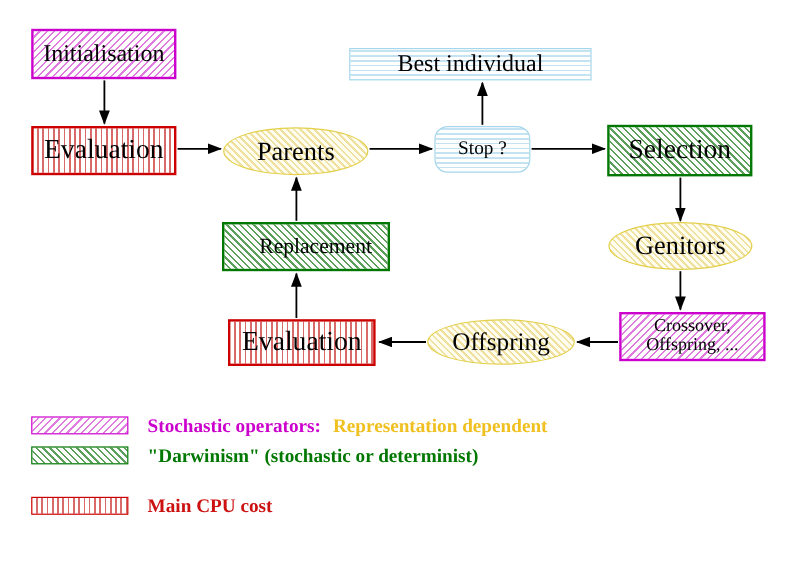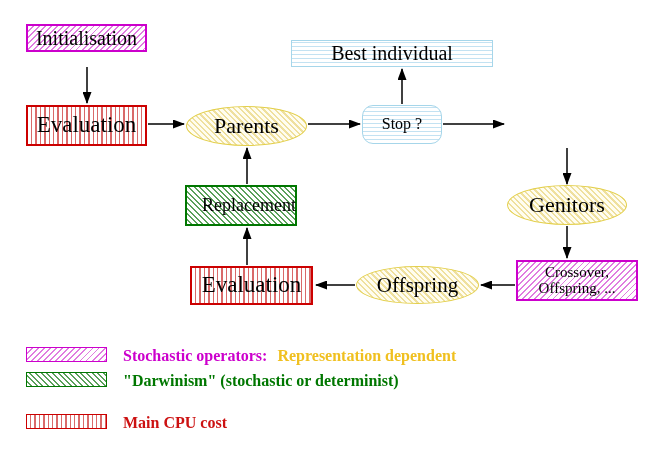--- a/index.html
+++ b/index.html
@@ -95,43 +95,44 @@
   .t-gold    { color: #f0c020; margin-left: 10px; }
   .t-green   { color: #007700; }
   .t-red     { color: #cc1111; }
   .t-blue    { color: #8cc6e8; }
 </style>
 </head>
 <body>
 
 <div class="stage">
 
-  <div class="node hatch-magenta" style="left:26px; top:24px; width:121px; height:28px; font-size:20px;">Initialisation</div>
+  <div class="node hatch-magenta" style="left:26px; top:24px; width:121px; height:42px; font-size:20px;">Initialisation</div>
 
   <div class="node stripe-red" style="left:26px; top:105px; width:121px; height:41px; font-size:23px;">Evaluation</div>
 
   <div class="node ellipse-yellow" style="left:186px; top:106px; width:121px; height:40px; font-size:22px;">Parents</div>
 
   <div class="node stripe-blue" style="left:291px; top:40px; width:202px; height:27px; font-size:20px;">Best individual</div>
 
   <div class="node stripe-blue rounded" style="left:362px; top:105px; width:80px; height:39px; font-size:16px;">Stop ?</div>
 
+  <div class="node hatch-green" style="left:506px; top:104px; width:121px; height:43px; font-size:23px;">Selection</div>
 
   <div class="node ellipse-yellow" style="left:507px; top:185px; width:120px; height:40px; font-size:22px;">Genitors</div>
 
   <div class="node hatch-magenta" style="left:516px; top:260px; width:122px; height:41px; font-size:15px; flex-direction:column;">
     <span>Crossover,</span>
     <span>Offspring, ...</span>
   </div>
 
   <div class="node ellipse-yellow" style="left:356px; top:266px; width:123px; height:38px; font-size:21px;">Offspring</div>
 
   <div class="node stripe-red" style="left:190px; top:266px; width:123px; height:39px; font-size:23px;">Evaluation</div>
 
-  <div class="node hatch-green" style="left:185px; top:185px; width:112px; height:41px; font-size:18px;padding-left:16px;">Replacement</div>
+  <div class="node hatch-green" style="left:185px; top:185px; width:140px; height:41px; font-size:18px;padding-left:16px;">Replacement</div>
 
 
   <svg class="arrows-layer" viewBox="0 0 662 471" xmlns="http://www.w3.org/2000/svg">
     <defs>
       <marker id="ah" markerWidth="12" markerHeight="9" refX="11" refY="4.5" orient="auto" markerUnits="userSpaceOnUse">
         <path d="M0,0 L12,4.5 L0,9 Z" fill="#000000"></path>
       </marker>
     </defs>
     <line x1="87" y1="67" x2="87" y2="103" stroke="#000" stroke-width="1.5" marker-end="url(#ah)"></line>
     <line x1="148" y1="124" x2="184" y2="124" stroke="#000" stroke-width="1.5" marker-end="url(#ah)"></line>

